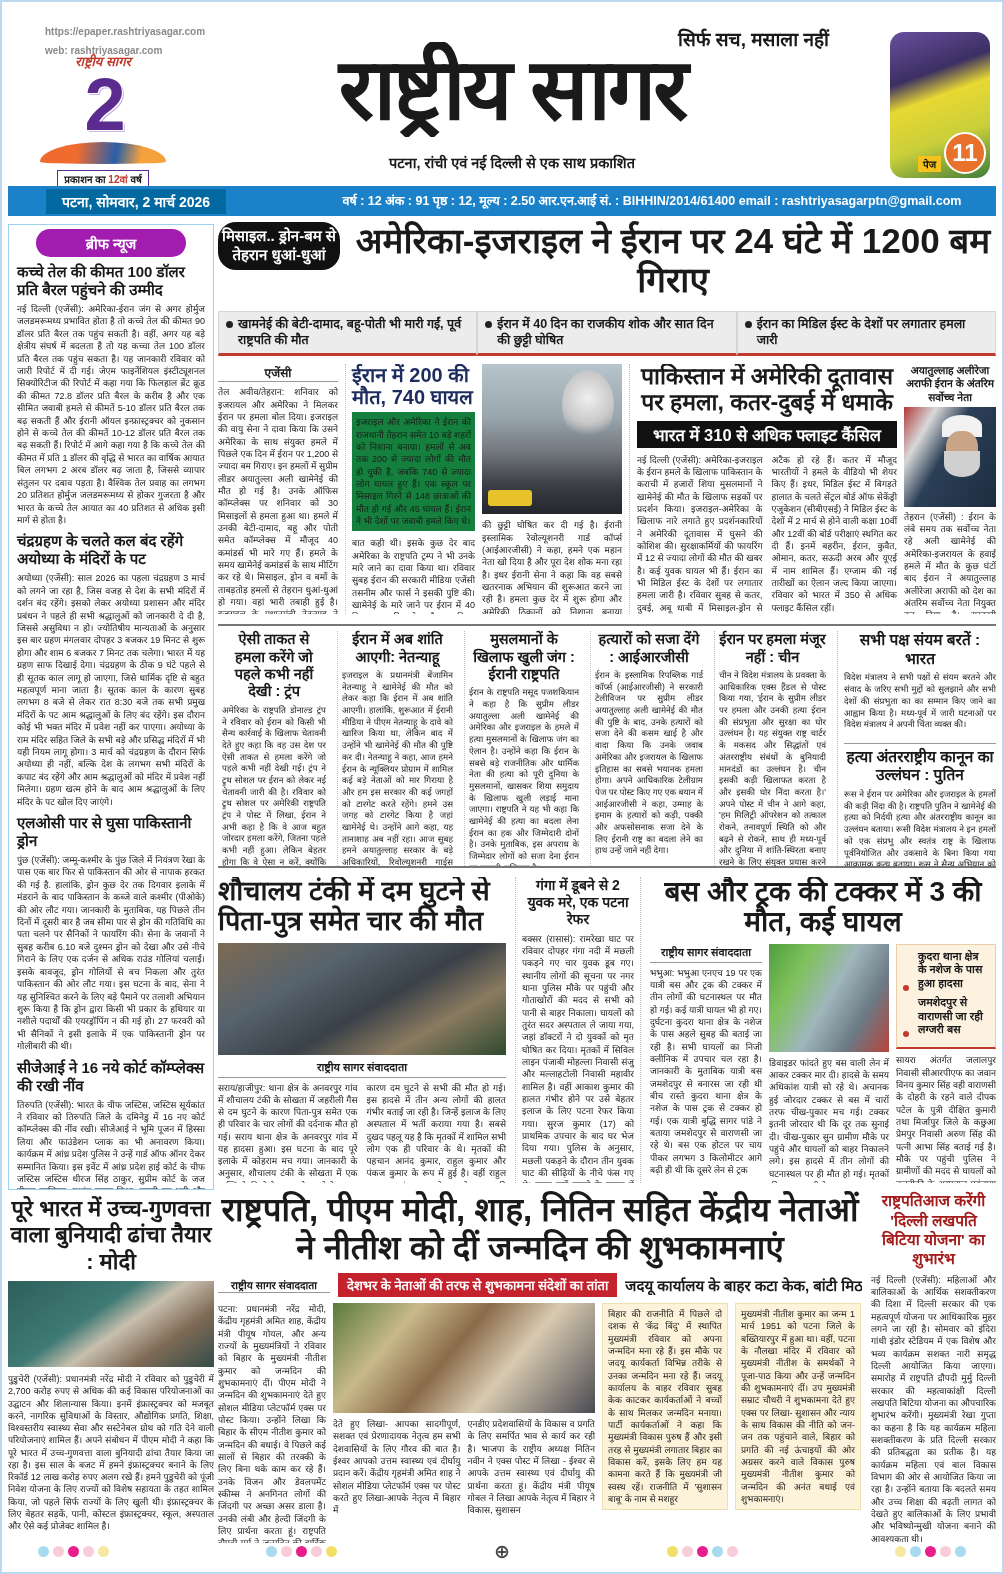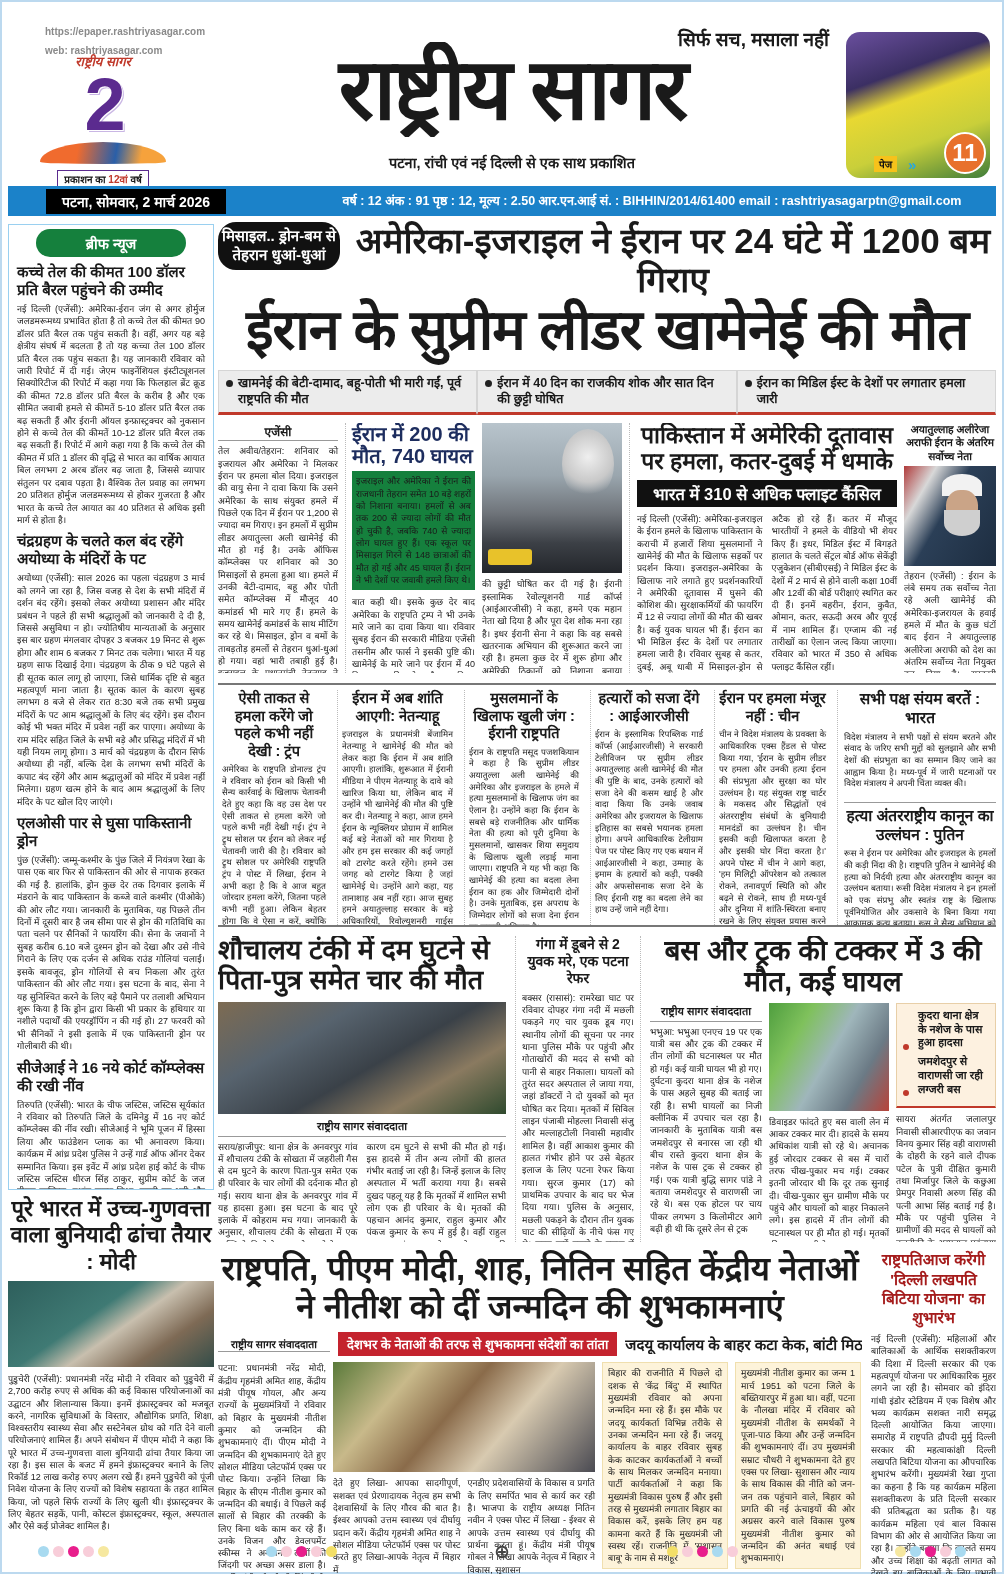--- a/index.html
+++ b/index.html
@@ -14,38 +14,38 @@
   .logo-12 { font-size:74px; line-height:0.95; font-weight:900; color:#5b2b8f; letter-spacing:-4px;
              text-shadow:1px 1px 0 #fff,2px 2px 0 #c9b6e4; }
   .logo-wave { height:22px; margin:2px 12px; border-radius:50% 50% 50% 50%/ 90% 90% 10% 10%;
                background:linear-gradient(100deg,#f06b2e 30%,#2a5fa8 60%,#f6a23c 80%); }
   .logo-box { display:inline-block; border:1px solid #5b2b8f; font-size:10px; font-weight:bold; padding:1px 6px; margin-top:4px; }
   .logo-box b { color:#c0392b; }
   .masthead { position:absolute; left:185px; right:165px; top:42px; text-align:center;
               font-size:86px; font-weight:900; letter-spacing:-3px; white-space:nowrap; line-height:1.1; overflow:hidden; }
   .tagline { position:absolute; right:175px; top:26px; font-size:19px; font-weight:900; }
   .subtitle { position:absolute; left:260px; right:240px; top:152px; text-align:center; font-size:14.5px; font-weight:bold; }
-  .promo { position:absolute; right:14px; top:32px; width:144px; height:146px; border-radius:14px; overflow:hidden;
+  .promo { position:absolute; right:14px; top:32px; width:100px; height:146px; border-radius:14px; overflow:hidden;
            background:linear-gradient(160deg,#6a4f9e 0%,#3b2f63 30%,#e8d832 45%,#c9cf3a 70%,#3f7d3a 100%); }
   .promo-tag { position:absolute; left:28px; bottom:6px; background:#f6c21b; color:#111; font-size:10px; font-weight:bold; padding:1px 5px; }
   .promo-arrows { position:absolute; left:62px; bottom:5px; color:#27a7e0; font-size:15px; font-weight:900; }
   .promo-circle { position:absolute; right:4px; bottom:4px; width:42px; height:42px; border-radius:50%;
                   background:#e8712c; border:2px solid #fff; color:#fff; font-size:24px; font-weight:bold;
                   display:flex; align-items:center; justify-content:center; }
 
   
   .datebar { position:absolute; left:8px; right:8px; top:186px; height:30px; background:#1b82c9; }
-  .datebox { position:absolute; left:38px; top:3px; background:#000000; color:#fff; font-size:14px; font-weight:bold; padding:3px 16px; }
+  .datebox { position:absolute; left:38px; top:3px; background:#0369a1; color:#fff; font-size:14px; font-weight:bold; padding:3px 16px; }
   .dateinfo { position:absolute; left:310px; right:10px; top:0; height:30px; line-height:30px; color:#fff;
               font-size:12.5px; font-weight:bold; text-align:center; white-space:nowrap; overflow:hidden; }
 
   
   .sidebar { position:absolute; left:8px; top:224px; width:206px; height:966px;
              border:1px solid #9ad0f0; padding:4px 8px; overflow:hidden; }
-  .brief-pill { width:150px; margin:0 auto 6px; background:#15803d; color:#fff; border-radius:16px;
+  .brief-pill { width:150px; margin:0 auto 6px; background:#a21caf; color:#fff; border-radius:16px;
                 text-align:center; font-size:14.5px; font-weight:bold; padding:4px 0; }
   .sb-art h3 { font-size:15px; line-height:1.2; margin:6px 0 4px; }
   .sb-art p { font-size:9px; line-height:1.38; text-align:justify; }
 
   
   .modi { position:absolute; left:8px; top:1196px; width:206px; height:352px; overflow:hidden; }
   .modi h2 { font-size:22px; line-height:1.2; text-align:center; font-weight:900; margin-bottom:6px; }
   .modi-photo { height:86px; background:linear-gradient(145deg,#2e5f5c 0%,#3f7a74 40%,#c8bfae 55%,#7e6a55 75%,#334d49 100%); }
   .modi p { font-size:9px; line-height:1.36; text-align:justify; margin-top:6px; }
 
@@ -199,21 +199,20 @@
     <div class="modi-photo"></div>
     <p>पुडुचेरी (एजेंसी): प्रधानमंत्री नरेंद्र मोदी ने रविवार को पुडुचेरी में 2,700 करोड़ रुपए से अधिक की कई विकास परियोजनाओं का उद्घाटन और शिलान्यास किया। इनमें इंफ्रास्ट्रक्चर को मजबूत करने, नागरिक सुविधाओं के विस्तार, औद्योगिक प्रगति, शिक्षा, विश्वस्तरीय स्वास्थ्य सेवा और सस्टेनेबल ग्रोथ को गति देने वाली परियोजनाएं शामिल हैं। अपने संबोधन में पीएम मोदी ने कहा कि पूरे भारत में उच्च-गुणवत्ता वाला बुनियादी ढांचा तैयार किया जा रहा है। इस साल के बजट में हमने इंफ्रास्ट्रक्चर बनाने के लिए रिकॉर्ड 12 लाख करोड़ रुपए अलग रखे हैं। हमने पुडुचेरी को पूंजी निवेश योजना के लिए राज्यों को विशेष सहायता के तहत शामिल किया, जो पहले सिर्फ राज्यों के लिए खुली थी। इंफ्रास्ट्रक्चर के लिए बेहतर सड़कें, पानी, कोस्टल इंफ्रास्ट्रक्चर, स्कूल, अस्पताल और ऐसे कई प्रोजेक्ट शामिल है।</p>
   </div>
 
   <div class="main">
 
     <div class="iran-row1">
       <div class="kicker">मिसाइल.. ड्रोन-बम से तेहरान धुआं-धुआं</div>
       <div class="h1">अमेरिका-इजराइल ने ईरान पर 24 घंटे में 1200 बम गिराए</div>
     </div>
-    <div class="h2">ईरान के सुप्रीम लीडर खामेनेई की मौत</div>
 
     <div class="bullets">
       <div class="bullet">
           <span class="bdot"></span>
           <span>खामनेई की बेटी-दामाद, बहू-पोती भी मारी गईं, पूर्व राष्ट्रपति की मौत</span>
         </div>
       <div class="bullet">
           <span class="bdot"></span>
           <span>ईरान में 40 दिन का राजकीय शोक और सात दिन की छुट्टी घोषित</span>
         </div>

